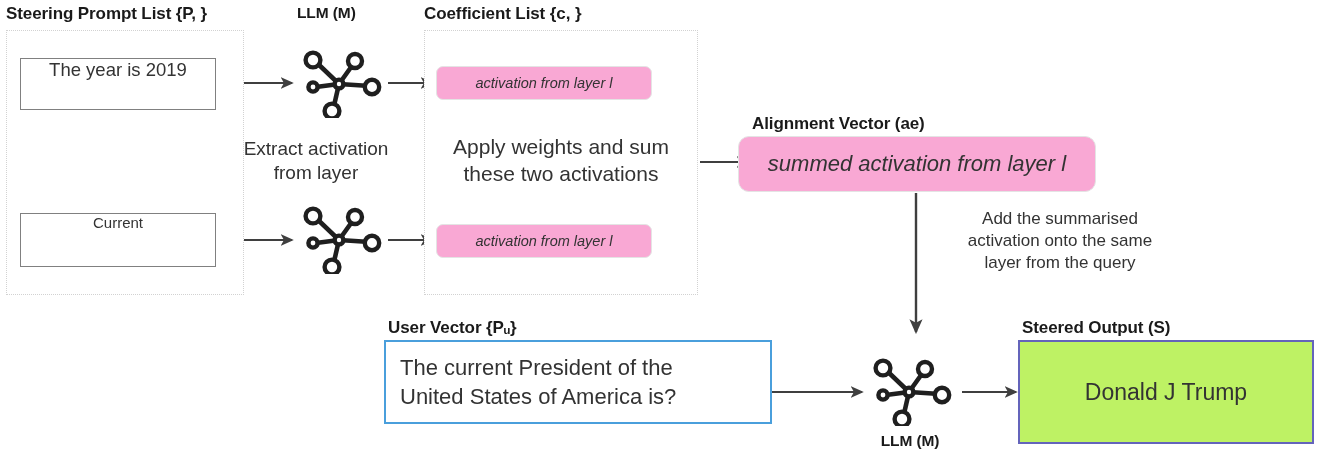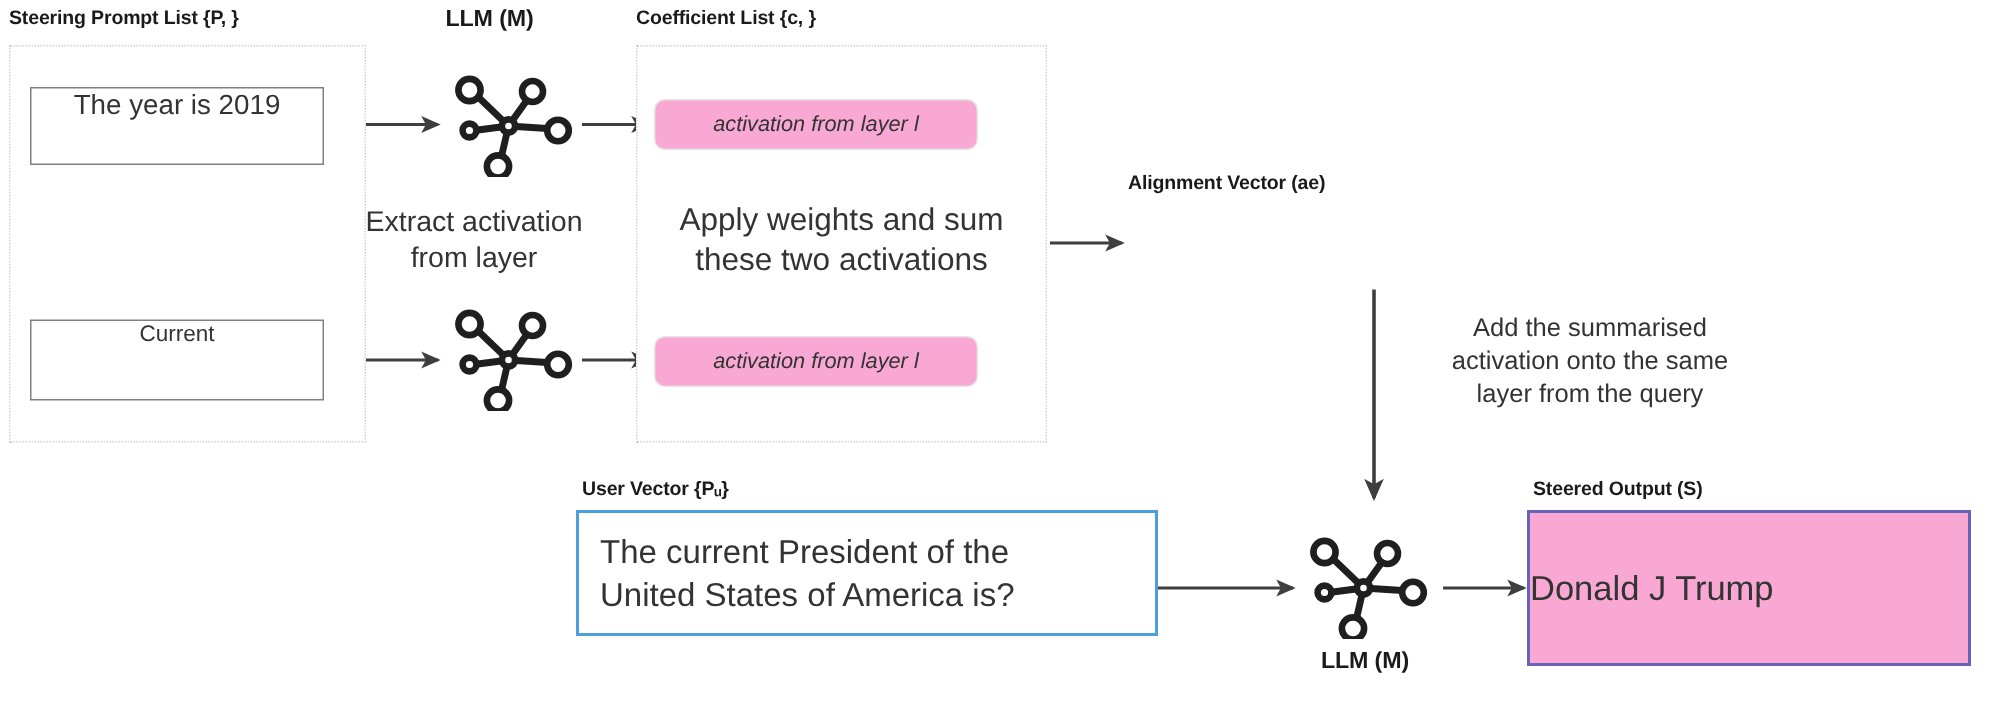--- a/index.html
+++ b/index.html
@@ -7,21 +7,21 @@
     width: 1328px;
     height: 467px;
     background: #ffffff;
     font-family: "Liberation Sans", sans-serif;
     overflow: hidden;
   }
   #canvas { position: relative; width: 1328px; height: 467px; }
 
   .grp-label {
     position: absolute;
-    font-size: 13px;
+    font-size: 17px;
     font-weight: bold;
     color: #1a1a1a;
     white-space: nowrap;
     letter-spacing: -0.1px;
   }
 
   .dashed-box {
     position: absolute;
     border: 1.6px dotted #d2d2d2;
     background: #ffffff;
@@ -78,24 +78,24 @@
     display: flex;
     align-items: center;
     padding-left: 14px;
     color: #333333;
     line-height: 1.33;
   }
 
   .purple-box {
     position: absolute;
     border: 2.2px solid #6464bb;
-    background: #f9a8d4;
+    background: #bef264;
     display: flex;
     align-items: center;
-    justify-content: flex-start;
+    justify-content: center;
     color: #333333;
   }
 </style>
 </head>
 <body>
 
 <div id="canvas">
 
   <svg class="svg-layer" viewBox="0 0 1328 467">
     <defs>
@@ -186,20 +186,23 @@
   </div>
 
   <div class="pill" style="left:436px; top:224px; width:216px; height:34px;">
     <span>activation from layer l</span>
   </div>
 
   <div class="note" style="left:428px; top:134px; width:266px; font-size:21px; text-align:center;">Apply weights and sum<br>these two activations</div>
 
   <div class="grp-label" style="left:752px; top:114px;">Alignment Vector (ae)</div>
 
+  <div class="pill big" style="left:738px; top:136px; width:358px; height:56px;">
+    <span>summed activation from layer l</span>
+  </div>
 
   <div class="note" style="left:936px; top:208px; width:248px; font-size:17px;">Add the summarised<br>activation onto the same<br>layer from the query</div>
 
   <div class="grp-label" style="left:388px; top:318px;">User Vector  {Pᵤ}</div>
 
   <div class="blue-box" style="left:384px; top:340px; width:388px; height:84px; font-size:22px;">
     <span>The current President of the<br>United States of America is?</span>
   </div>
 
   <div class="llm-icon" style="left:868px; top:358px; width:84px; height:68px;">

